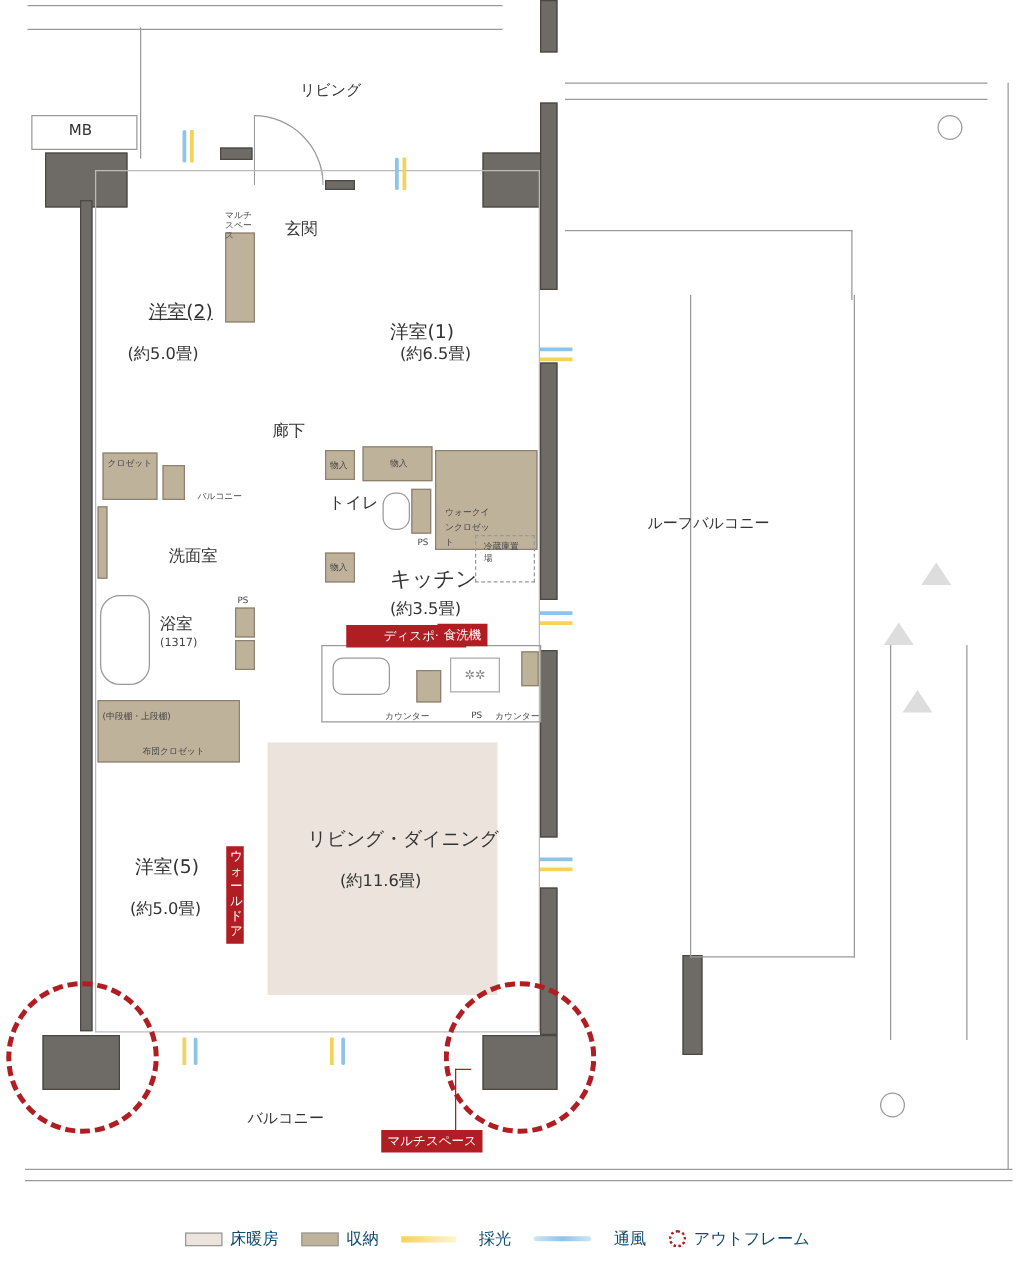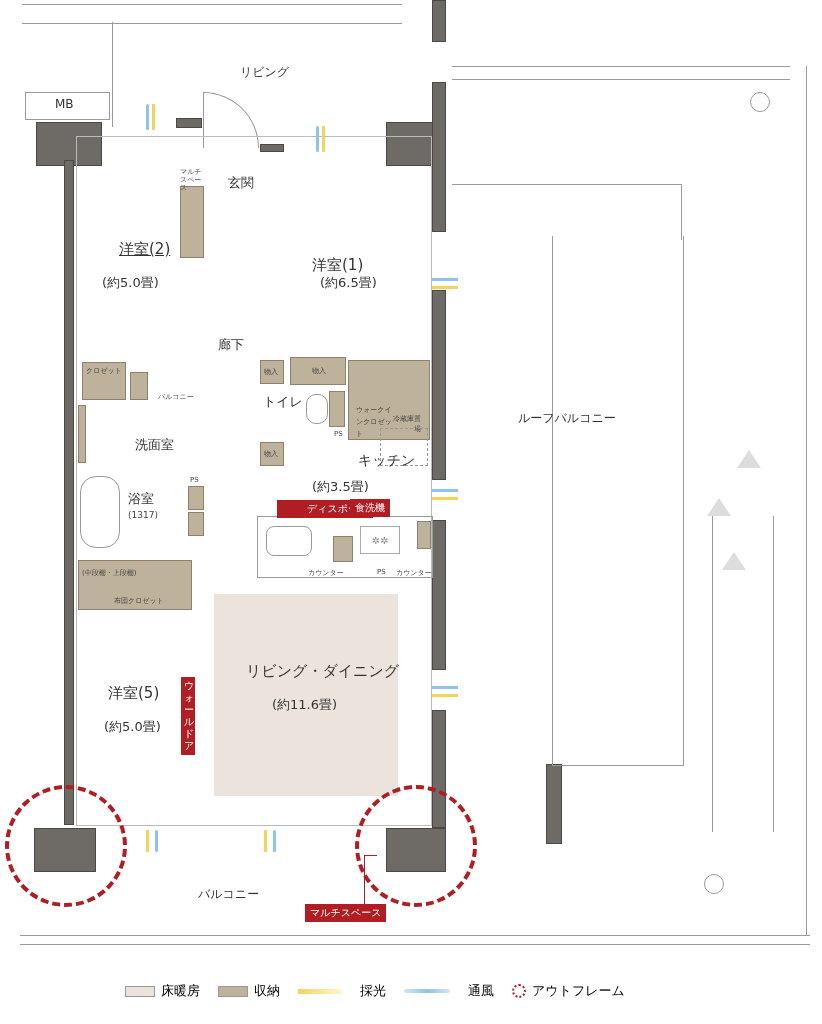--- a/index.html
+++ b/index.html
@@ -10,21 +10,21 @@
   .storage{position:absolute;background:#bfb29b;border:1px solid #8d8270;box-sizing:border-box;}
   .floorheat{position:absolute;background:#ece4dc;}
   .lbl{position:absolute;white-space:nowrap;color:#333;}
   .room{font-size:15px;}
   .area{font-size:13px;}
   .tiny{font-size:7px;color:#444;}
   .small{font-size:12px;}
   .redtag{position:absolute;background:#b01e23;color:#fff;font-size:10px;padding:2px 5px;white-space:nowrap;}
   .outframe{position:absolute;border:4px dashed #b01e23;border-radius:50%;box-sizing:border-box;}
   .door{position:absolute;border:1px solid #999;box-sizing:border-box;}
-  .legend{position:absolute;top:982px;left:125px;display:flex;align-items:center;gap:0;font-size:13px;color:#000000;}
+  .legend{position:absolute;top:982px;left:148px;display:flex;align-items:center;gap:0;font-size:13px;color:#0c4a6e;}
   .legend .item{display:flex;align-items:center;margin-right:18px;}
   .sw{display:inline-block;width:30px;height:11px;border:1px solid #999;margin-right:6px;box-sizing:border-box;}
 </style>
 </head>
 <body>
 
 <div class="line" style="left:22px;top:4px;width:380px;height:20px;border-width:1px 0;"></div>
 <div class="line" style="left:112px;top:22px;width:328px;height:105px;border-width:0 0 0 1px;"></div>
 <div class="lbl small" style="left:240px;top:64px;">リビング</div>
 
@@ -69,21 +69,21 @@
 <div class="lbl tiny" style="left:264px;top:449px;">物入</div>
 <div class="storage" style="left:188px;top:486px;width:16px;height:24px;"></div>
 <div class="storage" style="left:188px;top:512px;width:16px;height:24px;"></div>
 <div class="storage" style="left:417px;top:521px;width:14px;height:28px;"></div>
 <div class="storage" style="left:333px;top:536px;width:20px;height:26px;"></div>
 <div class="storage" style="left:78px;top:560px;width:114px;height:50px;"></div>
 <div class="lbl tiny" style="left:82px;top:568px;">(中段棚・上段棚)</div>
 <div class="lbl tiny" style="left:114px;top:596px;">布団クロゼット</div>
 
 <div class="abs" style="left:380px;top:428px;width:48px;height:38px;border:1px dashed #999;box-sizing:border-box;"></div>
-<div class="lbl tiny" style="left:387px;top:414px;width:34px;white-space:normal;line-height:10px;text-align:right;">冷蔵庫置場</div>
+<div class="lbl tiny" style="left:387px;top:432px;width:34px;white-space:normal;line-height:10px;text-align:left;">冷蔵庫置場</div>
 
 <div class="line" style="left:257px;top:516px;width:176px;height:62px;"></div>
 <div class="abs" style="left:266px;top:526px;width:46px;height:30px;border:1px solid #999;border-radius:8px;box-sizing:border-box;"></div>
 <div class="abs" style="left:360px;top:526px;width:40px;height:28px;border:1px solid #aaa;box-sizing:border-box;font-size:10px;color:#888;text-align:center;line-height:28px;">✲✲</div>
 <div class="lbl tiny" style="left:308px;top:568px;">カウンター</div>
 <div class="lbl tiny" style="left:377px;top:568px;">PS</div>
 <div class="lbl tiny" style="left:396px;top:568px;">カウンター</div>
 
 <div class="abs" style="left:80px;top:476px;width:40px;height:72px;border:1px solid #999;border-radius:16px;box-sizing:border-box;"></div>
 
@@ -91,21 +91,21 @@
 
 <div class="lbl small" style="left:228px;top:174px;font-size:13px;">玄関</div>
 <div class="lbl room" style="left:119px;top:240px;text-decoration:underline;">洋室(2)</div>
 <div class="lbl area" style="left:102px;top:274px;">(約5.0畳)</div>
 <div class="lbl room" style="left:312px;top:256px;">洋室(1)</div>
 <div class="lbl area" style="left:320px;top:274px;">(約6.5畳)</div>
 <div class="lbl small" style="left:218px;top:336px;font-size:13px;">廊下</div>
 <div class="lbl small" style="left:263px;top:393px;font-size:13px;">トイレ</div>
 <div class="lbl tiny" style="left:334px;top:430px;">PS</div>
 <div class="lbl small" style="left:135px;top:436px;font-size:13px;">洗面室</div>
-<div class="lbl room" style="left:312px;top:452px;font-size:14px;margin-left:46px;">キッチン</div>
+<div class="lbl room" style="left:312px;top:452px;font-size:17px;">キッチン</div>
 <div class="lbl area" style="left:312px;top:478px;">(約3.5畳)</div>
 <div class="lbl room" style="left:128px;top:490px;font-size:13px;">浴室</div>
 <div class="lbl tiny" style="left:128px;top:510px;font-size:9px;">(1317)</div>
 <div class="lbl tiny" style="left:190px;top:476px;">PS</div>
 <div class="lbl room" style="left:246px;top:662px;">リビング・ダイニング</div>
 <div class="lbl area" style="left:272px;top:696px;">(約11.6畳)</div>
 <div class="lbl room" style="left:108px;top:684px;">洋室(5)</div>
 <div class="lbl area" style="left:104px;top:718px;">(約5.0畳)</div>
 
 <div class="redtag" style="left:277px;top:500px;padding-left:30px;">ディスポーザ</div>

